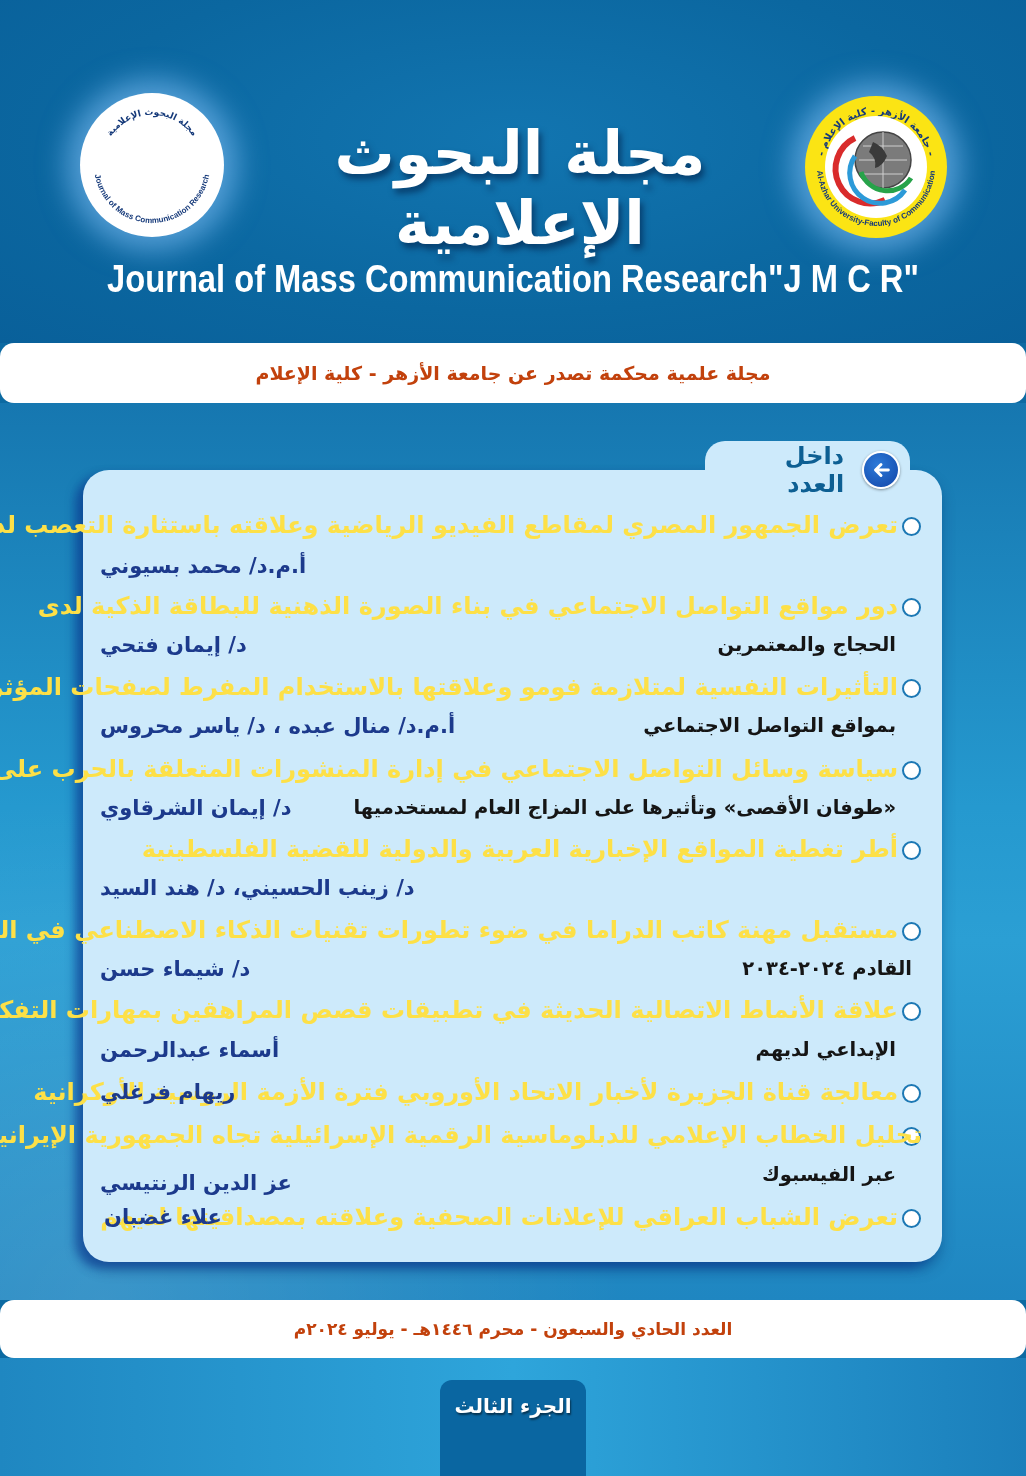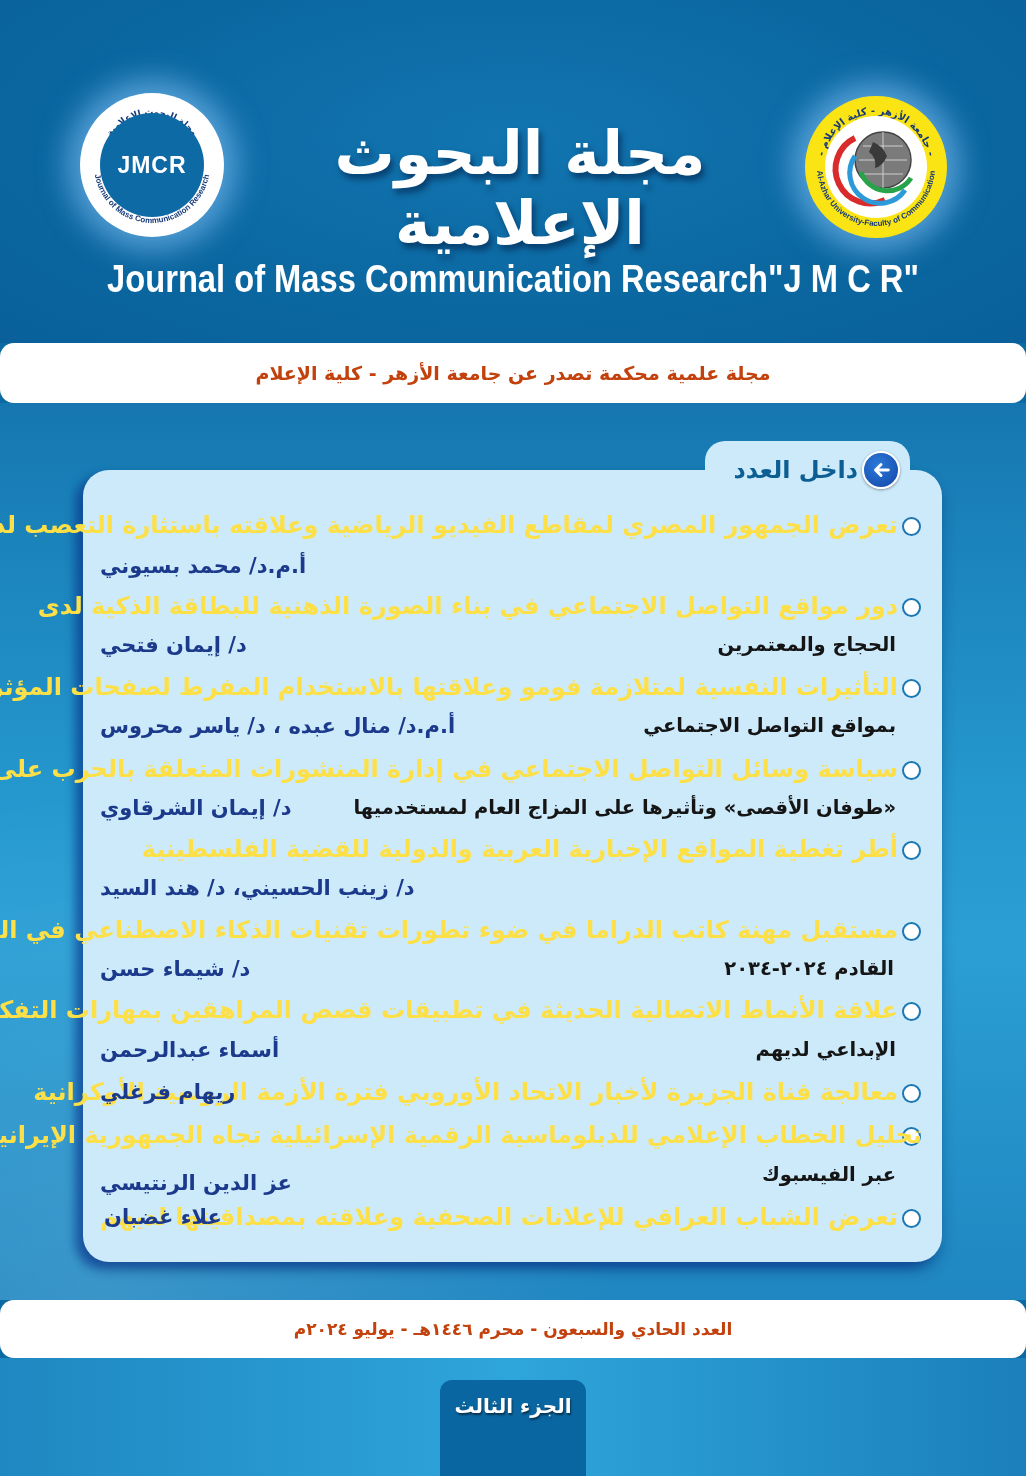--- a/index.html
+++ b/index.html
@@ -27,21 +27,21 @@
   .mid { position:absolute; left:0; top:403px; width:1026px; height:897px;
          background:linear-gradient(180deg, #1677b0 0%, #2599cf 45%, #2b9fd4 60%, #1f86c1 100%); }
   .mid::after { content:""; position:absolute; left:0; right:0; top:0; bottom:0;
          background:radial-gradient(ellipse at 10% 100%, rgba(255,255,255,0.12), transparent 40%); }
   .toc-box { position:absolute; left:83px; top:470px; width:859px; height:792px;
              background:#cdeafb; border-radius:26px;
              box-shadow:-8px 6px 10px rgba(10,50,140,0.55), 0 8px 14px rgba(0,40,100,0.3); }
   .toc-tab { position:absolute; left:705px; top:441px; width:205px; height:60px;
              background:#cdeafb; border-radius:20px 20px 0 0; }
   .toc-heading { position:absolute; left:720px; top:448px; width:180px; height:44px;
-                 display:flex; align-items:center; justify-content:flex-end; direction:ltr; gap:4px; }
+                 display:flex; align-items:center; justify-content:flex-end; direction:ltr; gap:18px; }
   .toc-heading span.t { color:#0d5f93; font-weight:bold; font-size:24px; direction:rtl; }
   .arrow-circle { width:34px; height:34px; border-radius:50%;
                   background:radial-gradient(circle at 40% 35%, #2c7ad8, #1245a8); border:2px solid #fff;
                   box-shadow:0 1px 3px rgba(0,0,0,0.4); display:flex; align-items:center; justify-content:center; }
   .arrow-circle svg { width:22px; height:22px; }
   .line { position:absolute; left:98px; width:800px; height:36px; line-height:36px; direction:rtl;
           font-size:24px; font-weight:bold; color:#fde047; white-space:nowrap; }
   .line.just { text-align:justify; text-align-last:justify; }
   .bullet { position:absolute; left:902px; width:19px; height:19px; border-radius:50%;
             border:2px solid #1c78b4; background:#fff; box-sizing:border-box; }
@@ -67,23 +67,20 @@
         <path id="jTop" d="M 22 72 A 50 50 0 0 1 122 72"></path>
         <path id="jBot" d="M 14 72 A 58 58 0 0 0 130 72"></path>
       </defs>
       <text font-size="9" font-weight="bold" fill="#163a7a" font-family="DejaVu Sans, sans-serif" direction="rtl">
         <textPath href="#jTop" startOffset="50%" text-anchor="middle">مجلة البحوث الإعلامية</textPath>
       </text>
       <text font-size="8" font-weight="bold" fill="#163a7a" font-family="Liberation Sans, sans-serif">
         <textPath href="#jBot" startOffset="50%" text-anchor="middle">Journal of Mass Communication Research</textPath>
       </text>
     </svg>
-    <div class="jmcr-inner">
-      <span>JMCR</span>
-    </div>
   </div>
 
   <div class="title-ar">مجلة البحوث الإعلامية</div>
 
   <div class="logo-glow azhar-logo">
     <svg width="142" height="142" style="position:absolute;left:0;top:0">
       <defs>
         <path id="aTop" d="M 18 71 A 53 53 0 0 1 124 71"></path>
         <path id="aBot" d="M 12 71 A 59 59 0 0 0 130 71"></path>
       </defs>
@@ -143,21 +140,21 @@
 <div class="line just" style="top:751px;">سياسة وسائل التواصل الاجتماعي في إدارة المنشورات المتعلقة بالحرب على غزة ٢٠٢٣</div>
 <div class="cont" style="top:790px;right:130px;">«طوفان الأقصى» وتأثيرها على المزاج العام لمستخدميها</div>
 <div class="author" style="top:790px;left:100px;">د/ إيمان الشرقاوي</div>
 
 <div class="bullet" style="top:841px"></div>
 <div class="line" style="top:831px;">أطر تغطية المواقع الإخبارية العربية والدولية للقضية الفلسطينية</div>
 <div class="author" style="top:870px;left:100px;">د/ زينب الحسيني، د/ هند السيد</div>
 
 <div class="bullet" style="top:922px"></div>
 <div class="line just" style="top:912px;">مستقبل مهنة كاتب الدراما في ضوء تطورات تقنيات الذكاء الاصطناعي في العقد</div>
-<div class="cont" style="top:951px;right:132px;margin-left:25px;">القادم ٢٠٢٤-٢٠٣٤</div>
+<div class="cont" style="top:951px;right:114px;margin-left:25px;">القادم ٢٠٢٤-٢٠٣٤</div>
 <div class="author" style="top:951px;left:100px;">د/ شيماء حسن</div>
 
 <div class="bullet" style="top:1002px"></div>
 <div class="line just" style="top:992px;">علاقة الأنماط الاتصالية الحديثة في تطبيقات قصص المراهقين بمهارات التفكير</div>
 <div class="cont" style="top:1032px;right:130px;">الإبداعي لديهم</div>
 <div class="author" style="top:1032px;left:100px;">أسماء عبدالرحمن</div>
 
 <div class="bullet" style="top:1084px"></div>
 <div class="line" style="top:1074px;width:640px;left:258px;">معالجة قناة الجزيرة لأخبار الاتحاد الأوروبي فترة الأزمة الروسية الأوكرانية</div>
 <div class="author" style="top:1074px;left:100px;">ريهام فرغلي</div>

